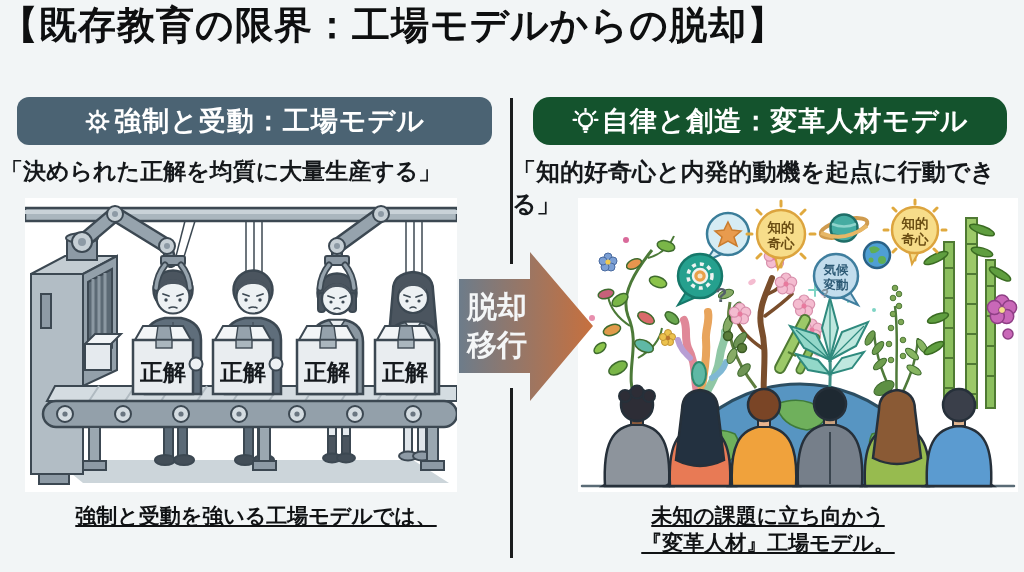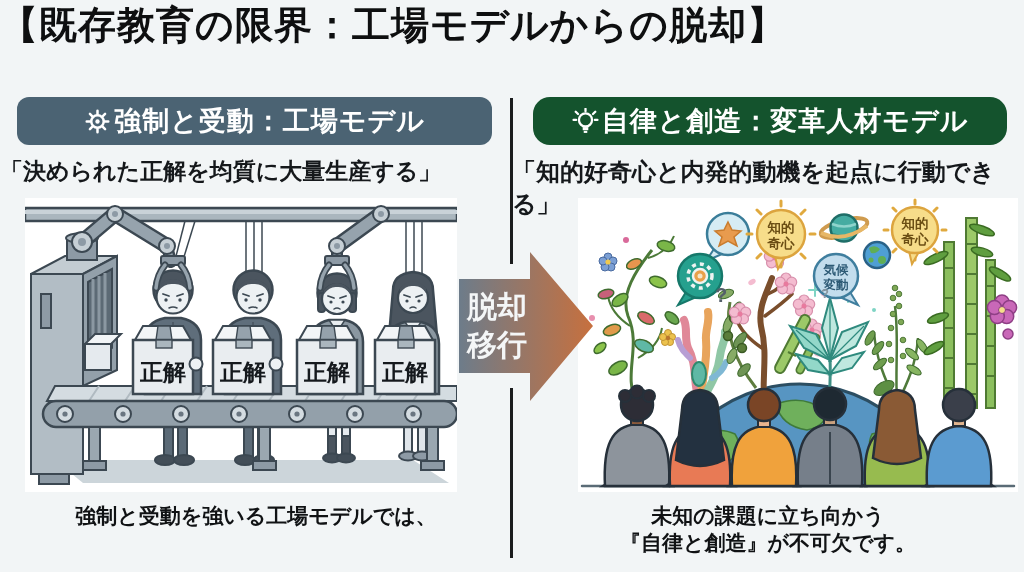--- a/index.html
+++ b/index.html
@@ -17,21 +17,21 @@
   .quote-left{left:0;font-size:23px;}
   .quote-right{left:512px;font-size:24px;}
   .illus{position:absolute;display:block;}
   .illus-left{left:25px;top:198px;}
   .illus-right{left:578px;top:198px;}
   .divider{position:absolute;left:510px;width:3px;background:#1b1c1d;}
   .divider-top{top:98px;height:166px;}
   .divider-bottom{top:388px;height:170px;}
   .arrow-svg{position:absolute;left:450px;top:245px;}
   .caption{position:absolute;top:502px;width:512px;margin:0;text-align:center;
-           font-size:21px;line-height:27px;font-weight:800;color:#101214;}
+           font-size:21px;line-height:27px;font-weight:800;color:#101214;text-decoration:underline;}
   .caption-left{left:0;}
   .caption-right{left:512px;}
   svg text{font-family:"Liberation Sans",sans-serif;}
 </style>
 </head>
 <body>
 
 <div class="stage">
 
   <h1 class="title">【既存教育の限界：工場モデルからの脱却】</h1>
@@ -564,21 +564,21 @@
         </g>
         <path d="M331,53 L334,66 L342,52 Z" fill="#f7dd8a" stroke="#dca43e" stroke-width="2"></path>
         <circle cx="337" cy="32" r="23" fill="#f7dd8a" stroke="#dca43e" stroke-width="2.5"></circle>
         <text x="337" y="30" text-anchor="middle" font-size="13.5" font-weight="700" fill="#6b4e14">知的</text>
         <text x="337" y="46" text-anchor="middle" font-size="13.5" font-weight="700" fill="#6b4e14">奇心</text>
       </g>
       <text x="143" y="104" text-anchor="middle" font-size="20" font-weight="800" fill="#55606a">?</text>
       <text x="247" y="100" text-anchor="middle" font-size="13" font-weight="700" fill="#8a97a1">?</text>
     </svg>
 
-    <p class="caption caption-right"><span>未知の課題に立ち向かう</span><br><span>『自律と創造』が不可欠です。</span></p>
+    <p class="caption caption-right"><span>未知の課題に立ち向かう</span><br><span>『変革人材』工場モデル。</span></p>
   </section>
 
   <div class="divider divider-top"></div>
   <div class="divider divider-bottom"></div>
 
   <svg class="arrow-svg" width="150" height="165" viewBox="0 0 150 165">
     <defs>
       <linearGradient id="arrowGrad" x1="0" y1="0" x2="1" y2="0">
         <stop offset="0" stop-color="#6d7c8a"></stop>
         <stop offset="1" stop-color="#c7703e"></stop>

